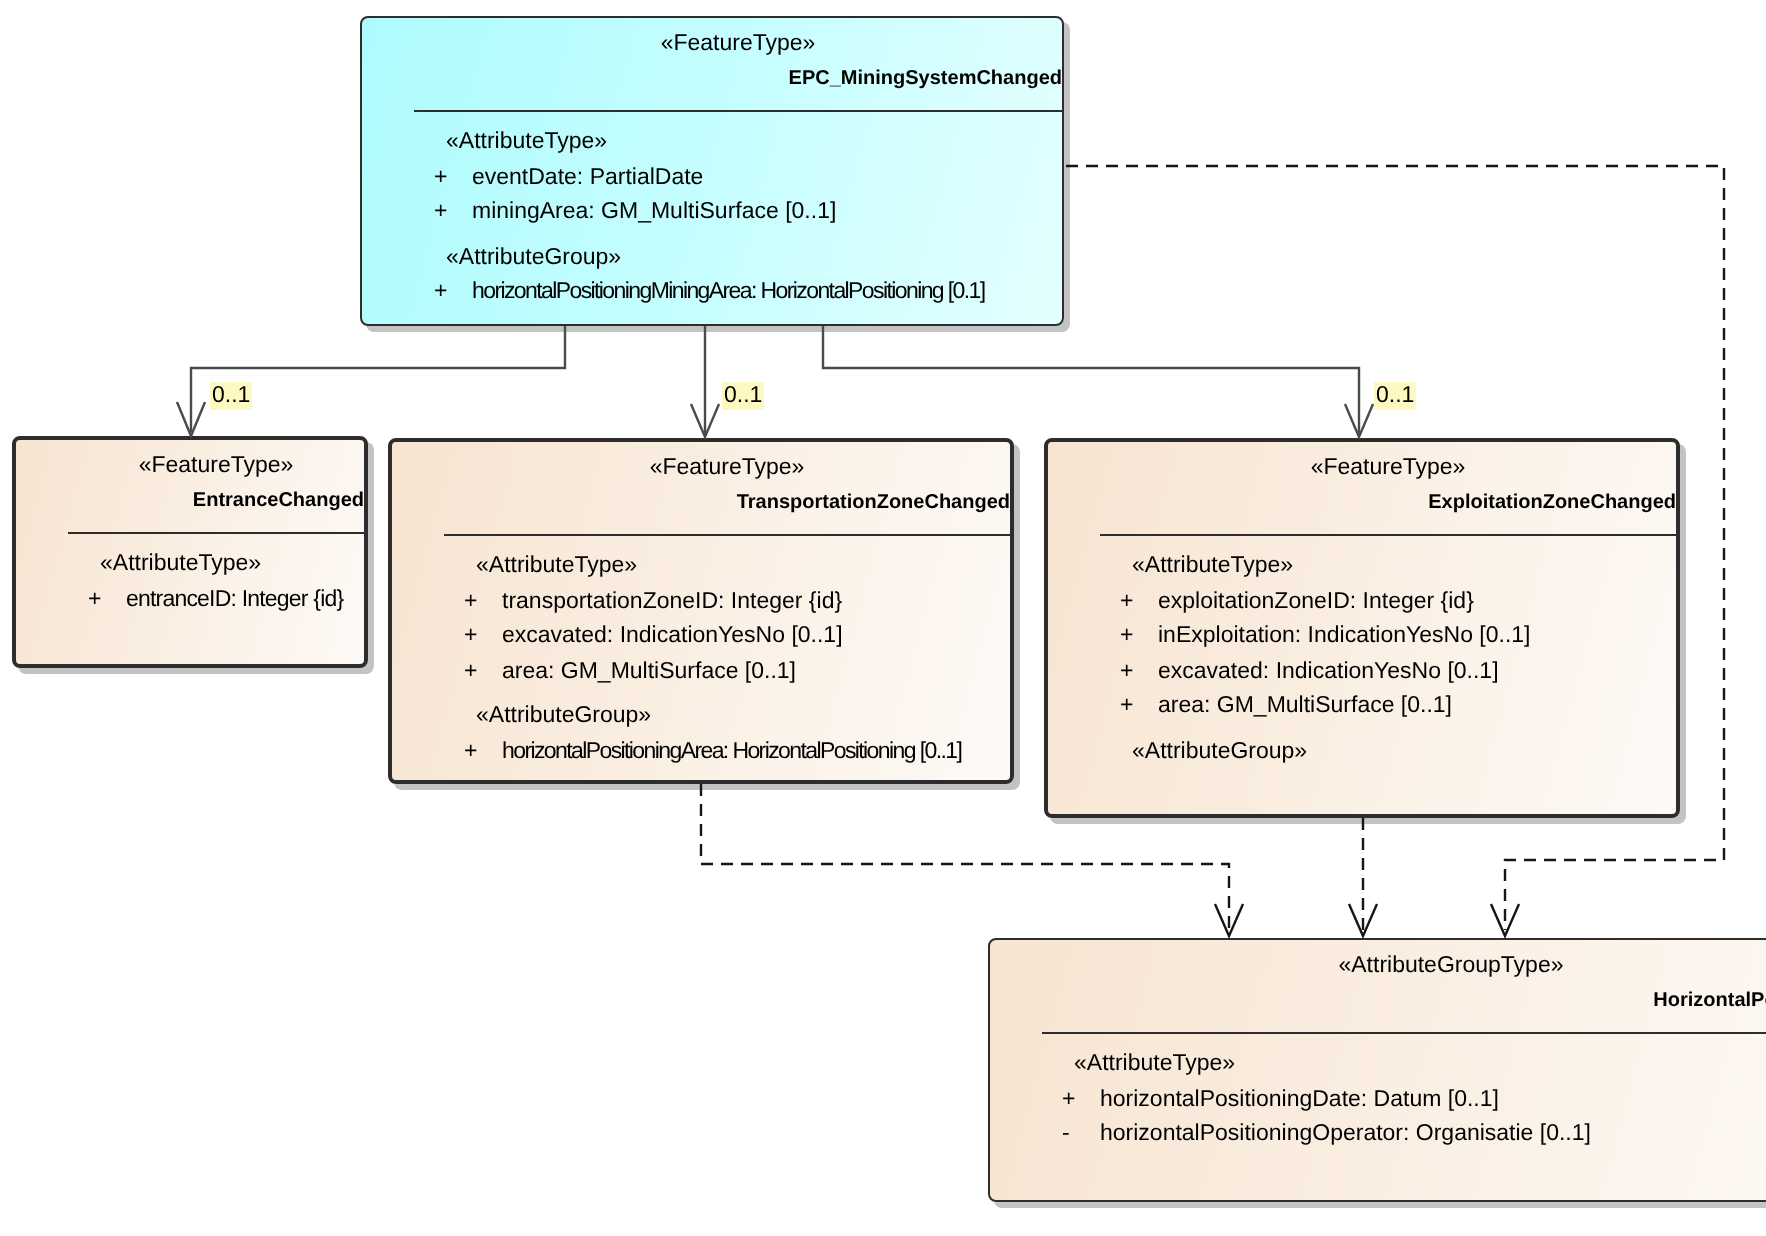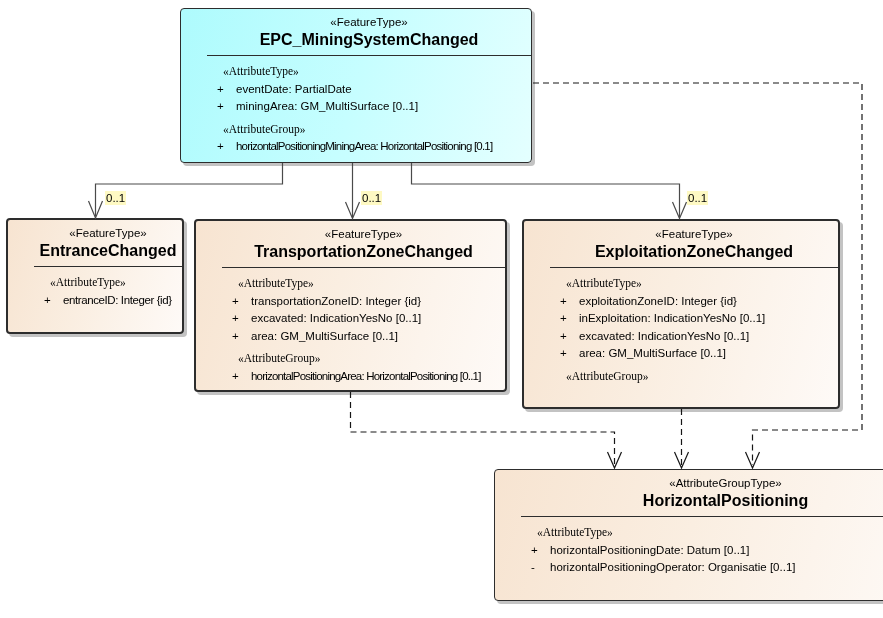--- a/index.html
+++ b/index.html
@@ -18,24 +18,24 @@
   .uml-box.cyan {
     border-width:1.5px;
     background:linear-gradient(105deg,#aefbfd 0%,#c6feff 50%,#e4ffff 100%);
   }
   .uml-box.thin { border-width:1.3px; }
   .box-header {
     box-sizing:border-box; height:47px; text-align:center; padding-top:7px;
     border-bottom:1.6px solid #2d2d2d;
   }
   .stereotype { font-size:11.5px; line-height:13px; }
-  .box-name  { font-size:16px; font-weight:bold; line-height:15px; margin-top:3px; }
+  .box-name  { font-size:10px; font-weight:bold; line-height:15px; margin-top:3px;text-align:right; }
   .box-body  { padding:7px 5px 0 10px; overflow:hidden; }
   .row { height:17.5px; line-height:17.5px; font-size:11.5px; white-space:nowrap; overflow:hidden; }
-  .stereo-row { padding-left:6px;font-family:Liberation Serif, serif; }
+  .stereo-row { padding-left:6px; }
   .gap { margin-top:5px; }
   .attr-row .vis { display:inline-block; width:19px; }
   .squeeze  { letter-spacing:-0.4px; }
   .squeeze2 { letter-spacing:-0.8px; }
   .connector-layer { position:absolute; left:0; top:0; pointer-events:none; }
   .mult {
     position:absolute; font-size:11.5px; line-height:14px; background:#fef9c3; padding:0 1px;
   }
 </style>
 </head>

